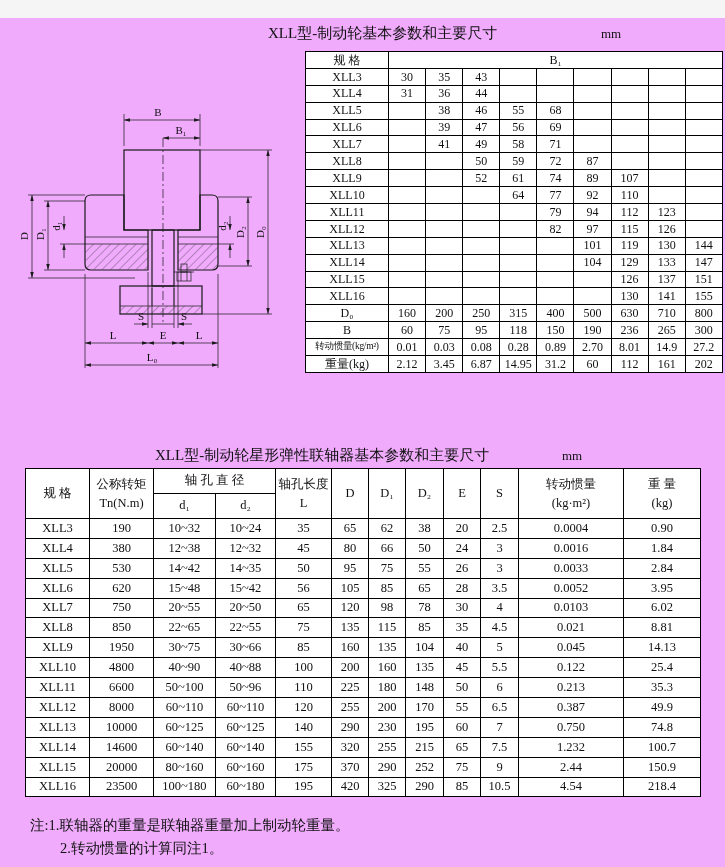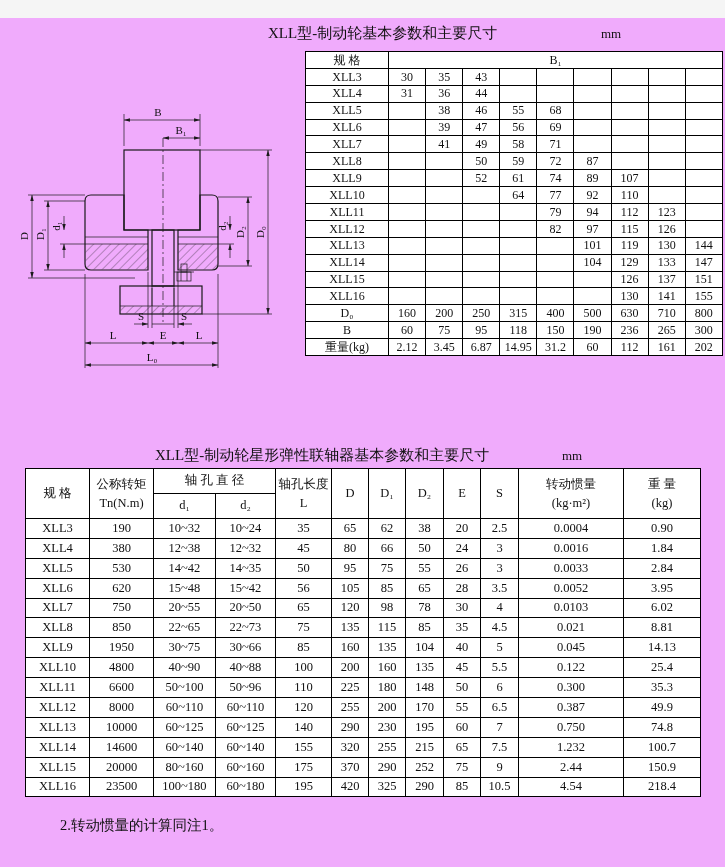--- a/index.html
+++ b/index.html
@@ -358,20 +358,32 @@
           <td class="lab">B</td>
           <td>60</td>
           <td>75</td>
           <td>95</td>
           <td>118</td>
           <td>150</td>
           <td>190</td>
           <td>236</td>
           <td>265</td>
           <td>300</td>
+        </tr>
+        <tr>
+          <td class="lab tight">转动惯量(kg/m²)</td>
+          <td>0.01</td>
+          <td>0.03</td>
+          <td>0.08</td>
+          <td>0.28</td>
+          <td>0.89</td>
+          <td>2.70</td>
+          <td>8.01</td>
+          <td>14.9</td>
+          <td>27.2</td>
         </tr>
         <tr>
           <td class="lab">重量(kg)</td>
           <td>2.12</td>
           <td>3.45</td>
           <td>6.87</td>
           <td>14.95</td>
           <td>31.2</td>
           <td>60</td>
           <td>112</td>
@@ -501,21 +513,21 @@
           <td>78</td>
           <td>30</td>
           <td>4</td>
           <td>0.0103</td>
           <td>6.02</td>
         </tr>
         <tr>
           <td>XLL8</td>
           <td>850</td>
           <td>22~65</td>
-          <td>22~73</td>
+          <td>22~55</td>
           <td>75</td>
           <td>135</td>
           <td>115</td>
           <td>85</td>
           <td>35</td>
           <td>4.5</td>
           <td>0.021</td>
           <td>8.81</td>
         </tr>
         <tr>
@@ -550,21 +562,21 @@
           <td>XLL11</td>
           <td>6600</td>
           <td>50~100</td>
           <td>50~96</td>
           <td>110</td>
           <td>225</td>
           <td>180</td>
           <td>148</td>
           <td>50</td>
           <td>6</td>
-          <td>0.300</td>
+          <td>0.213</td>
           <td>35.3</td>
         </tr>
         <tr>
           <td>XLL12</td>
           <td>8000</td>
           <td>60~110</td>
           <td>60~110</td>
           <td>120</td>
           <td>255</td>
           <td>200</td>
@@ -627,16 +639,17 @@
           <td>290</td>
           <td>85</td>
           <td>10.5</td>
           <td>4.54</td>
           <td>218.4</td>
         </tr>
       </tbody>
   </table>
 
   <div id="footnotes">
+    <div>注:1.联轴器的重量是联轴器重量加上制动轮重量。</div>
     <div class="fn-indent">2.转动惯量的计算同注1。</div>
   </div>
 
 </div>
 
 </body></html>

